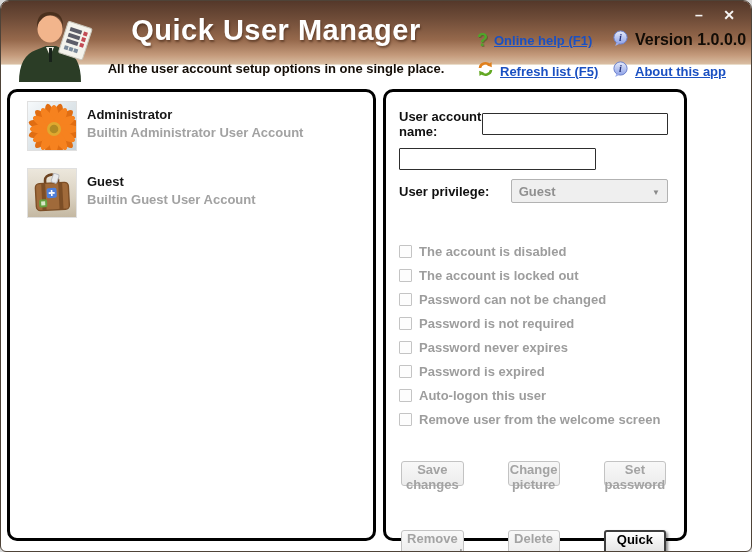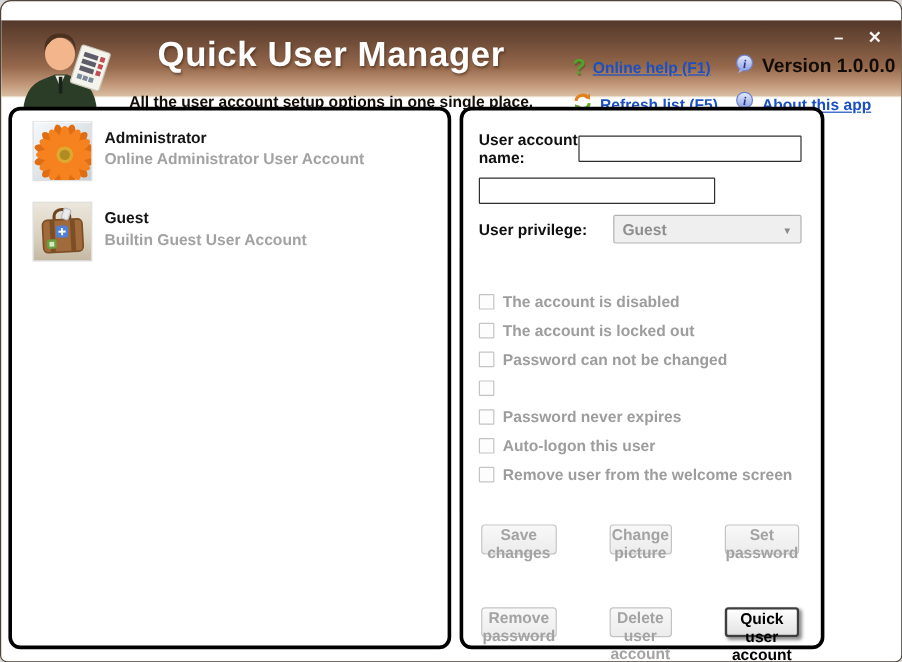--- a/index.html
+++ b/index.html
@@ -5,21 +5,21 @@
   * { margin:0; padding:0; box-sizing:border-box; }
   html,body { width:752px; height:552px; font-family:"Liberation Sans", sans-serif; background:#d8d8d8; }
   .window {
     position:relative; width:752px; height:552px; overflow:hidden;
     background:#ffffff; border:1px solid #4e4338;
     border-radius:9px 9px 6px 6px;
     box-shadow:inset 0 0 0 1px rgba(255,255,255,.4);
   }
   
   .header {
-    position:absolute; top:16px; left:0; right:0; height:64px;
+    position:absolute; top:0; left:0; right:0; height:64px;
     background:linear-gradient(180deg,#54382a 0%, #6f4c38 28%, #96694c 62%, #c49a7b 86%, #d9bda2 100%);
     border-bottom:1px solid #e9dcc9;
   }
   .logo { position:absolute; left:8px; top:3px; }
   .app-title {
     position:absolute; left:103px; top:13px; width:344px; text-align:center;
     color:#ffffff; font-size:29px; font-weight:bold; letter-spacing:.5px;
     text-shadow:1px 2px 2px rgba(55,30,15,.5);
   }
   .app-subtitle {
@@ -211,21 +211,21 @@
               <ellipse transform="rotate(300)" cx="0" cy="-12" rx="4.6" ry="12"></ellipse>
               <ellipse transform="rotate(330)" cx="0" cy="-12" rx="4.6" ry="12"></ellipse>
             </g>
             <circle r="7" fill="#dfa92f"></circle>
             <circle r="4.3" fill="#b08a23"></circle>
           </g>
         </svg>
       </div>
       <div class="user-texts">
         <div class="user-name">Administrator</div>
-        <div class="user-desc">Online Administrator User Account</div>
+        <div class="user-desc">Builtin Administrator User Account</div>
       </div>
     </div>
 
     <div class="user-item">
       <div class="user-avatar">
         <svg width="48" height="48" viewBox="0 0 48 48">
           <defs>
               <linearGradient id="sbg" x1="0" y1="0" x2="0" y2="1">
             <stop offset="0" stop-color="#ece7dc"></stop>
                 <stop offset="0.6" stop-color="#d9d0bf"></stop>
@@ -282,24 +282,29 @@
       <label class="cb-row">
         <span class="cb-box"></span>
         <span class="cb-label">The account is locked out</span>
       </label>
       <label class="cb-row">
         <span class="cb-box"></span>
         <span class="cb-label">Password can not be changed</span>
       </label>
       <label class="cb-row">
         <span class="cb-box"></span>
+        <span class="cb-label">Password is not required</span>
       </label>
       <label class="cb-row">
         <span class="cb-box"></span>
         <span class="cb-label">Password never expires</span>
+      </label>
+      <label class="cb-row">
+        <span class="cb-box"></span>
+        <span class="cb-label">Password is expired</span>
       </label>
       <label class="cb-row">
         <span class="cb-box"></span>
         <span class="cb-label">Auto-logon this user</span>
       </label>
       <label class="cb-row">
         <span class="cb-box"></span>
         <span class="cb-label">Remove user from the welcome screen</span>
       </label>
     </div>

